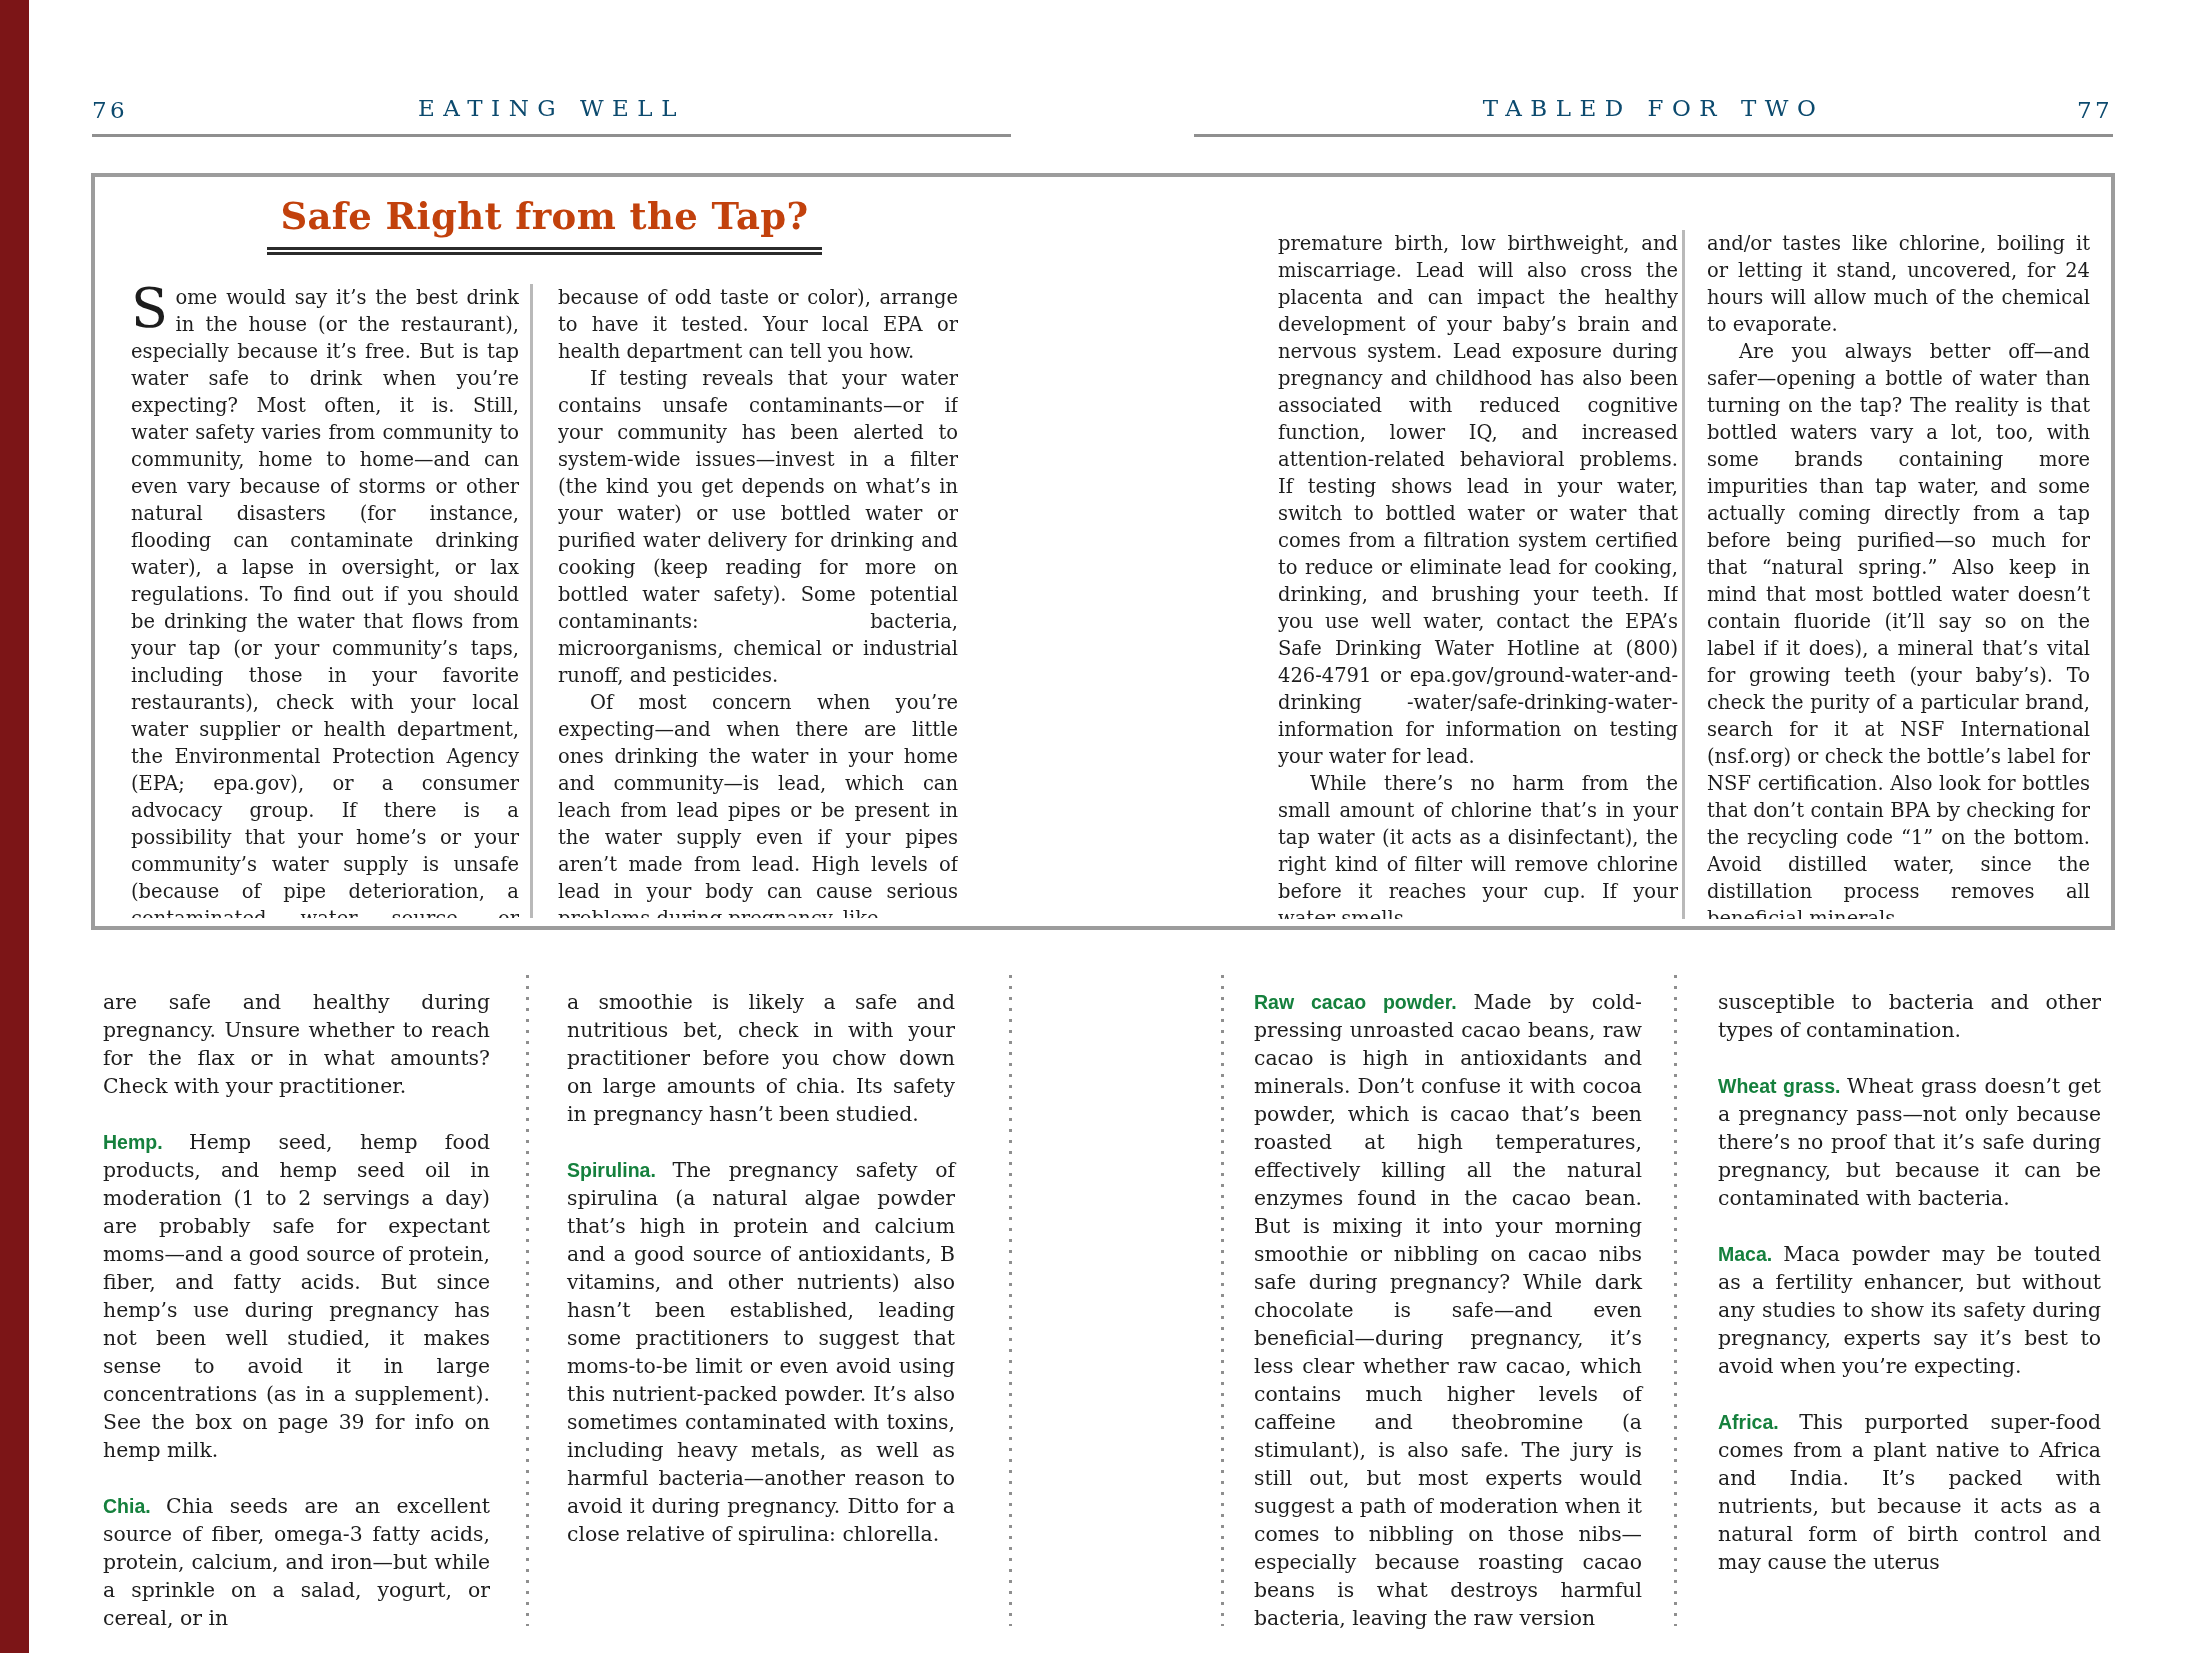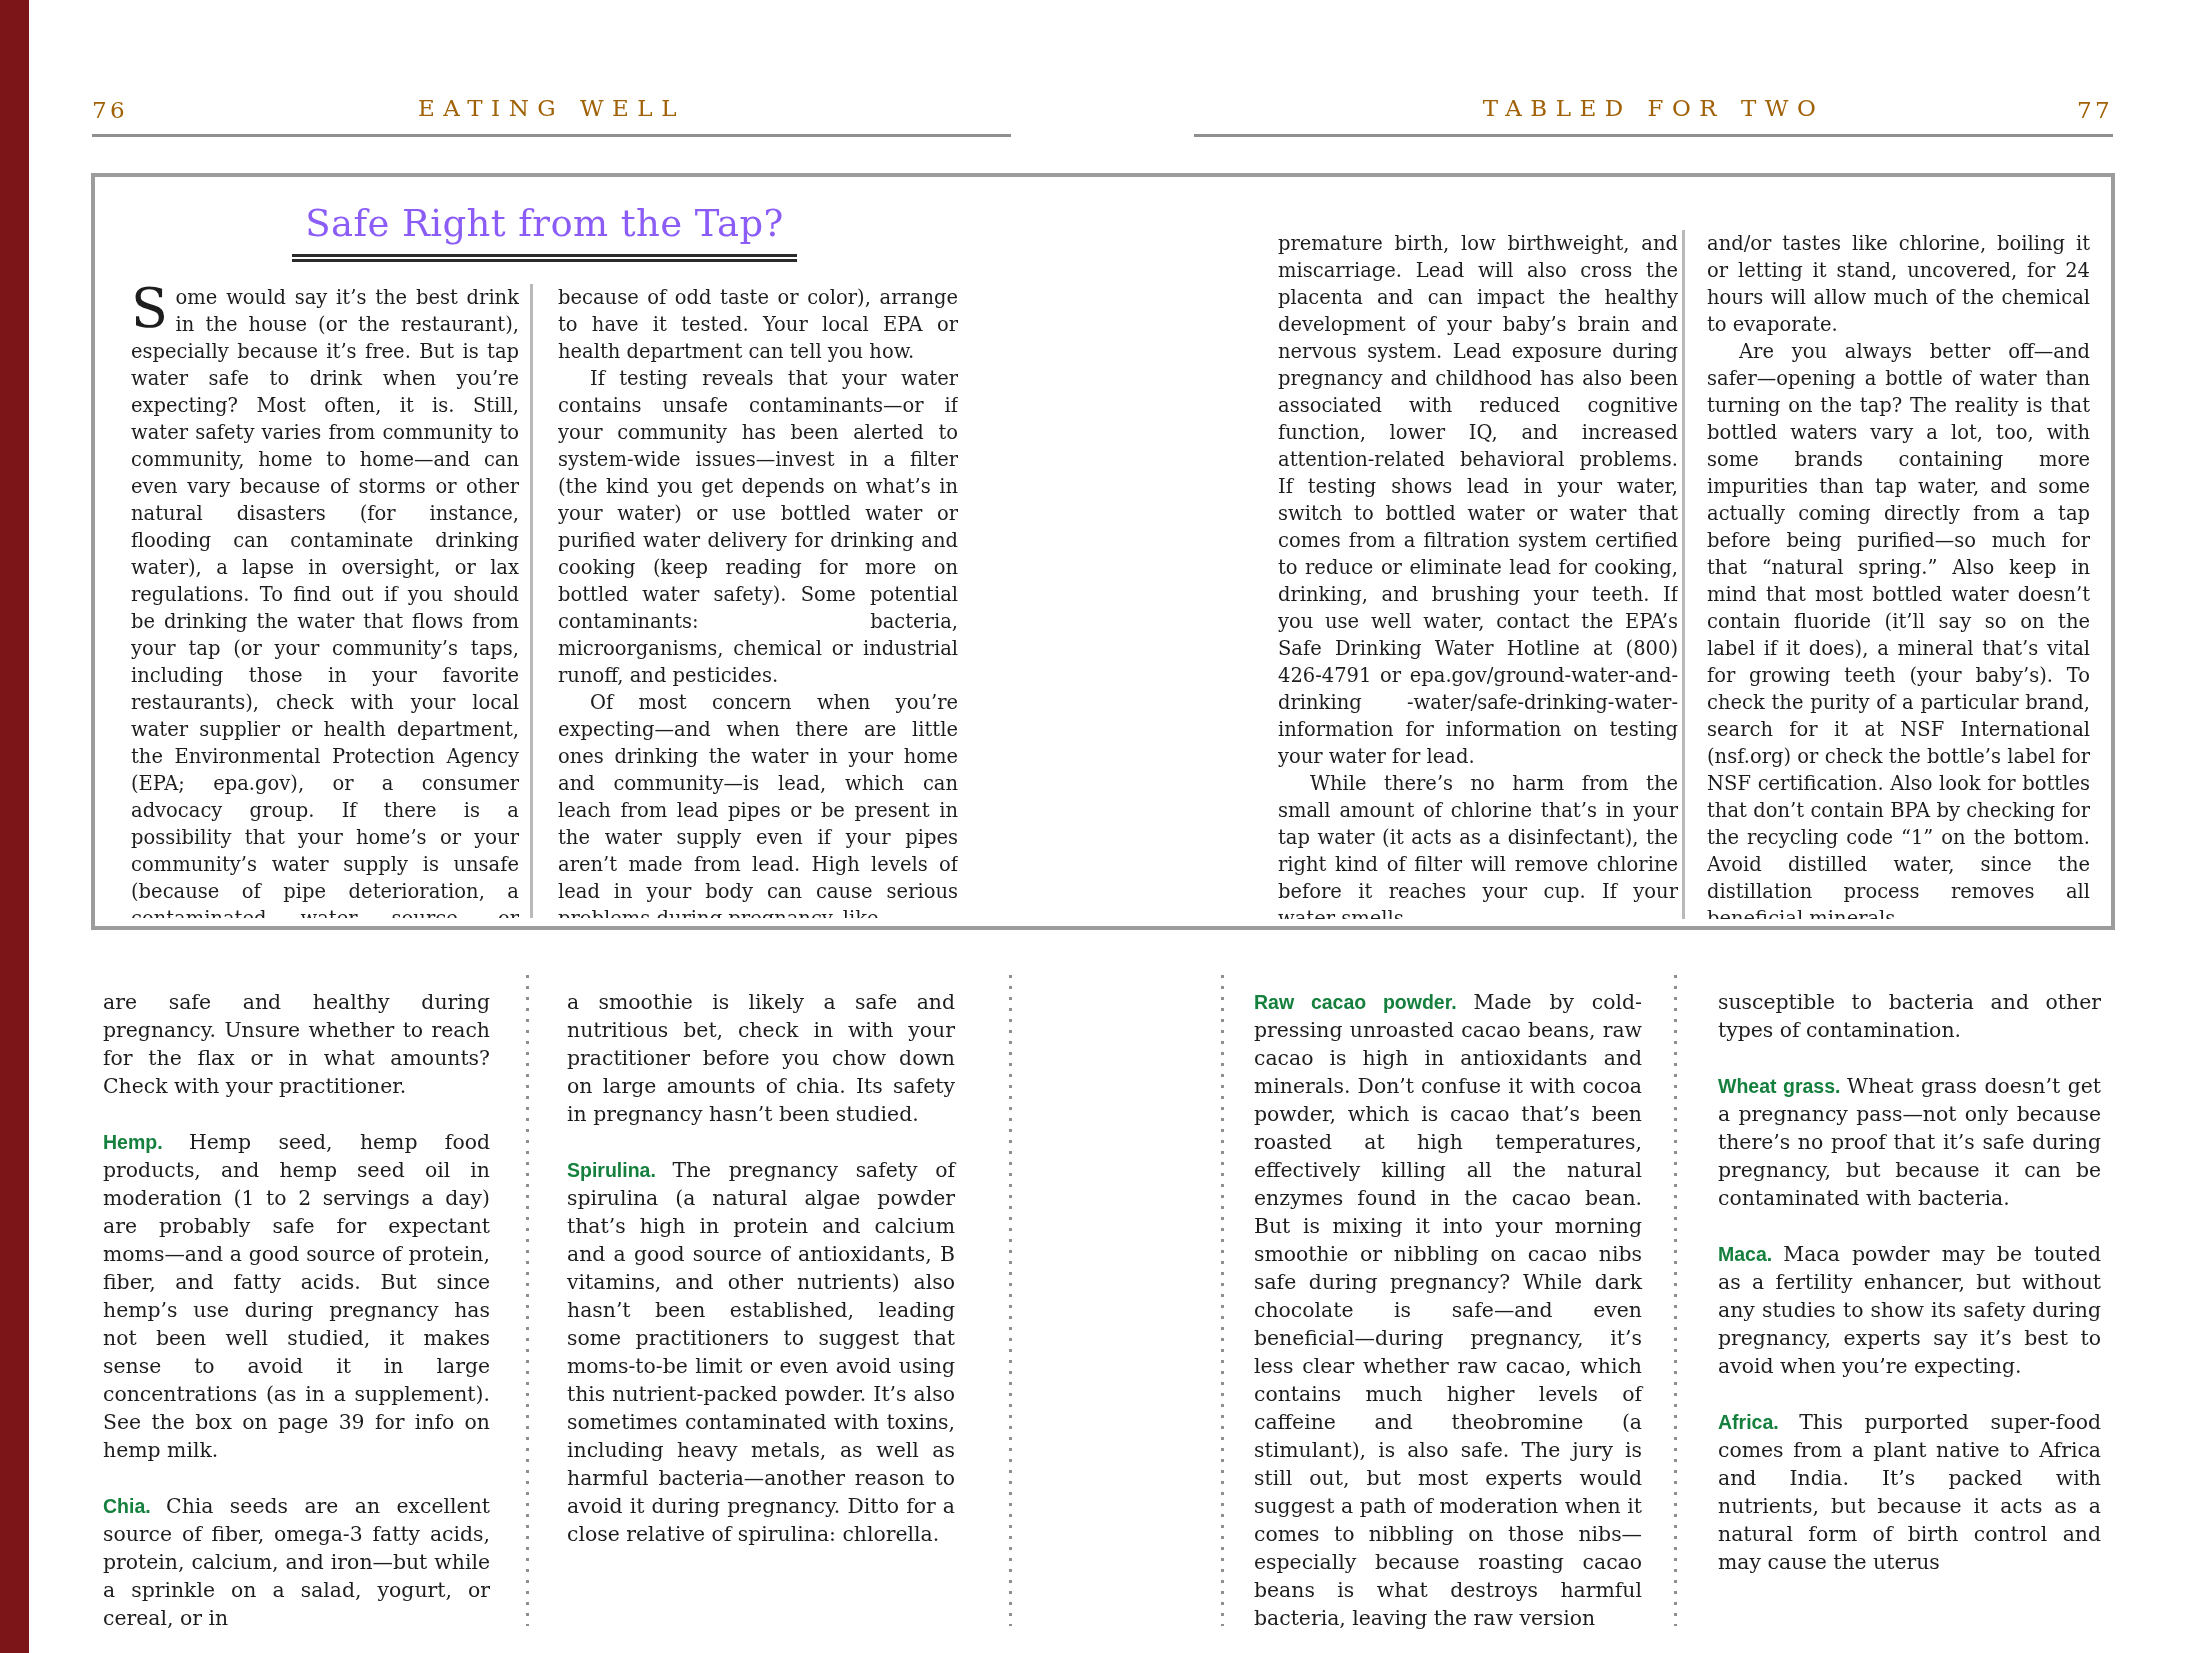--- a/index.html
+++ b/index.html
@@ -1,38 +1,38 @@
 <!DOCTYPE html>
 <html style="font-size:13.6px"><head>
 <meta charset="utf-8">
 <style>
   html,body{margin:0;padding:0;}
   body{
     width:2205px;height:1654px;position:relative;background:#ffffff;
     font-family:"DejaVu Serif", serif;color:#1d1d1d;overflow:hidden;
   }
   .spine{position:absolute;left:0;top:0;width:29px;height:1654px;background:#7c1517;}
-  .runhead{position:absolute;top:95px;height:37px;font-size:23px;color:#a16207;}
+  .runhead{position:absolute;top:95px;height:37px;font-size:23px;color:#0c4a6e;}
   .runhead.left{left:92px;width:919px;}
   .runhead.right{left:1194px;width:919px;}
   .pagenum{position:absolute;top:1.7px;letter-spacing:3.4px;}
   .runhead.left .pagenum{left:0;}
   .runhead.right .pagenum{right:0;}
   .rh-title{display:block;text-align:center;letter-spacing:8.5px;}
   .rule{position:absolute;top:134px;height:3.4px;background:#8f8f8f;}
   .rule-left{left:92px;width:919px;}
   .rule-right{left:1194px;width:919px;}
 
   .box{
     position:absolute;left:91px;top:173px;width:2024px;height:757px;
     border:4.2px solid #9c9c9c;box-sizing:border-box;background:#ffffff;
   }
   .title-wrap{position:absolute;left:36px;top:17px;width:827px;text-align:center;}
   .title-wrap h1{
-    display:inline-block;margin:8px;font-size:37px;font-weight:400;color:#8b5cf6;
+    display:inline-block;margin:0;font-size:37px;font-weight:700;color:#c2410c;
     padding:0 13.6px 8.5px 13.6px;border-bottom:8.5px double #2b2b2b;letter-spacing:0.4px;
   }
   .bcol{position:absolute;font-size:19.5px;line-height:27px;overflow:hidden;}
   .bcol p{margin:0;text-align:justify;}
   .bcol p.indent{text-indent:32px;}
   .bcol.col1{left:36px;top:107px;width:388px;height:634px;}
   .bcol.col2{left:463px;top:107px;width:400px;height:634px;}
   .bcol.col3{left:1183px;top:53px;width:400px;height:689px;}
   .bcol.col4{left:1612px;top:53px;width:383px;height:689px;}
   .sep{position:absolute;width:2.5px;background:#b9b9b9;}

